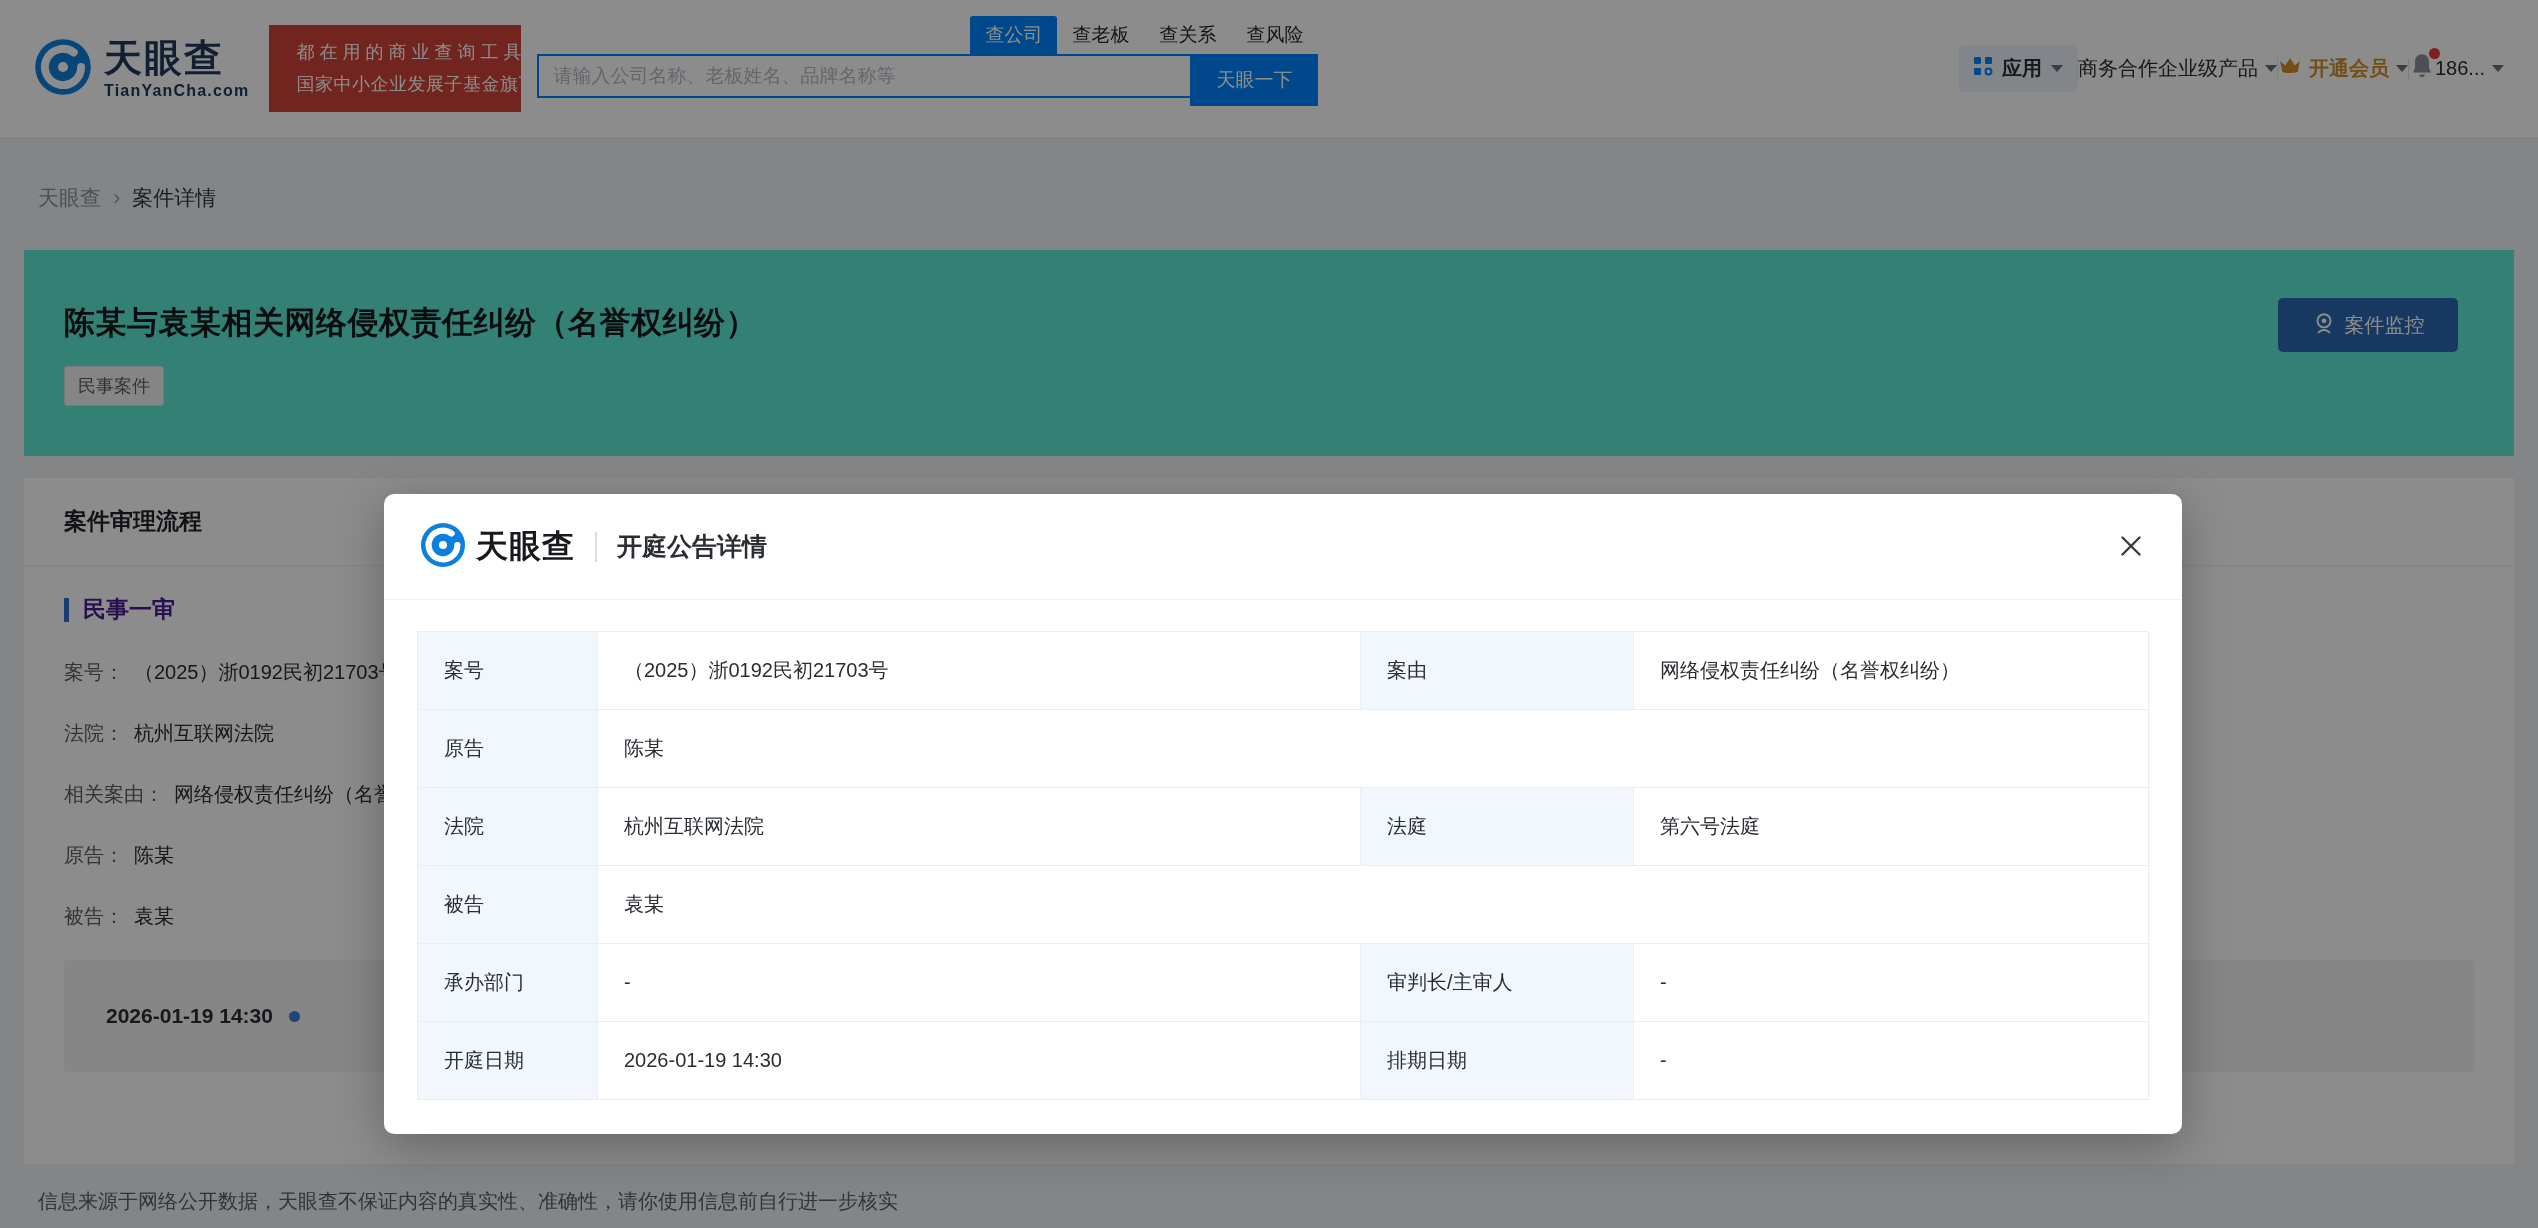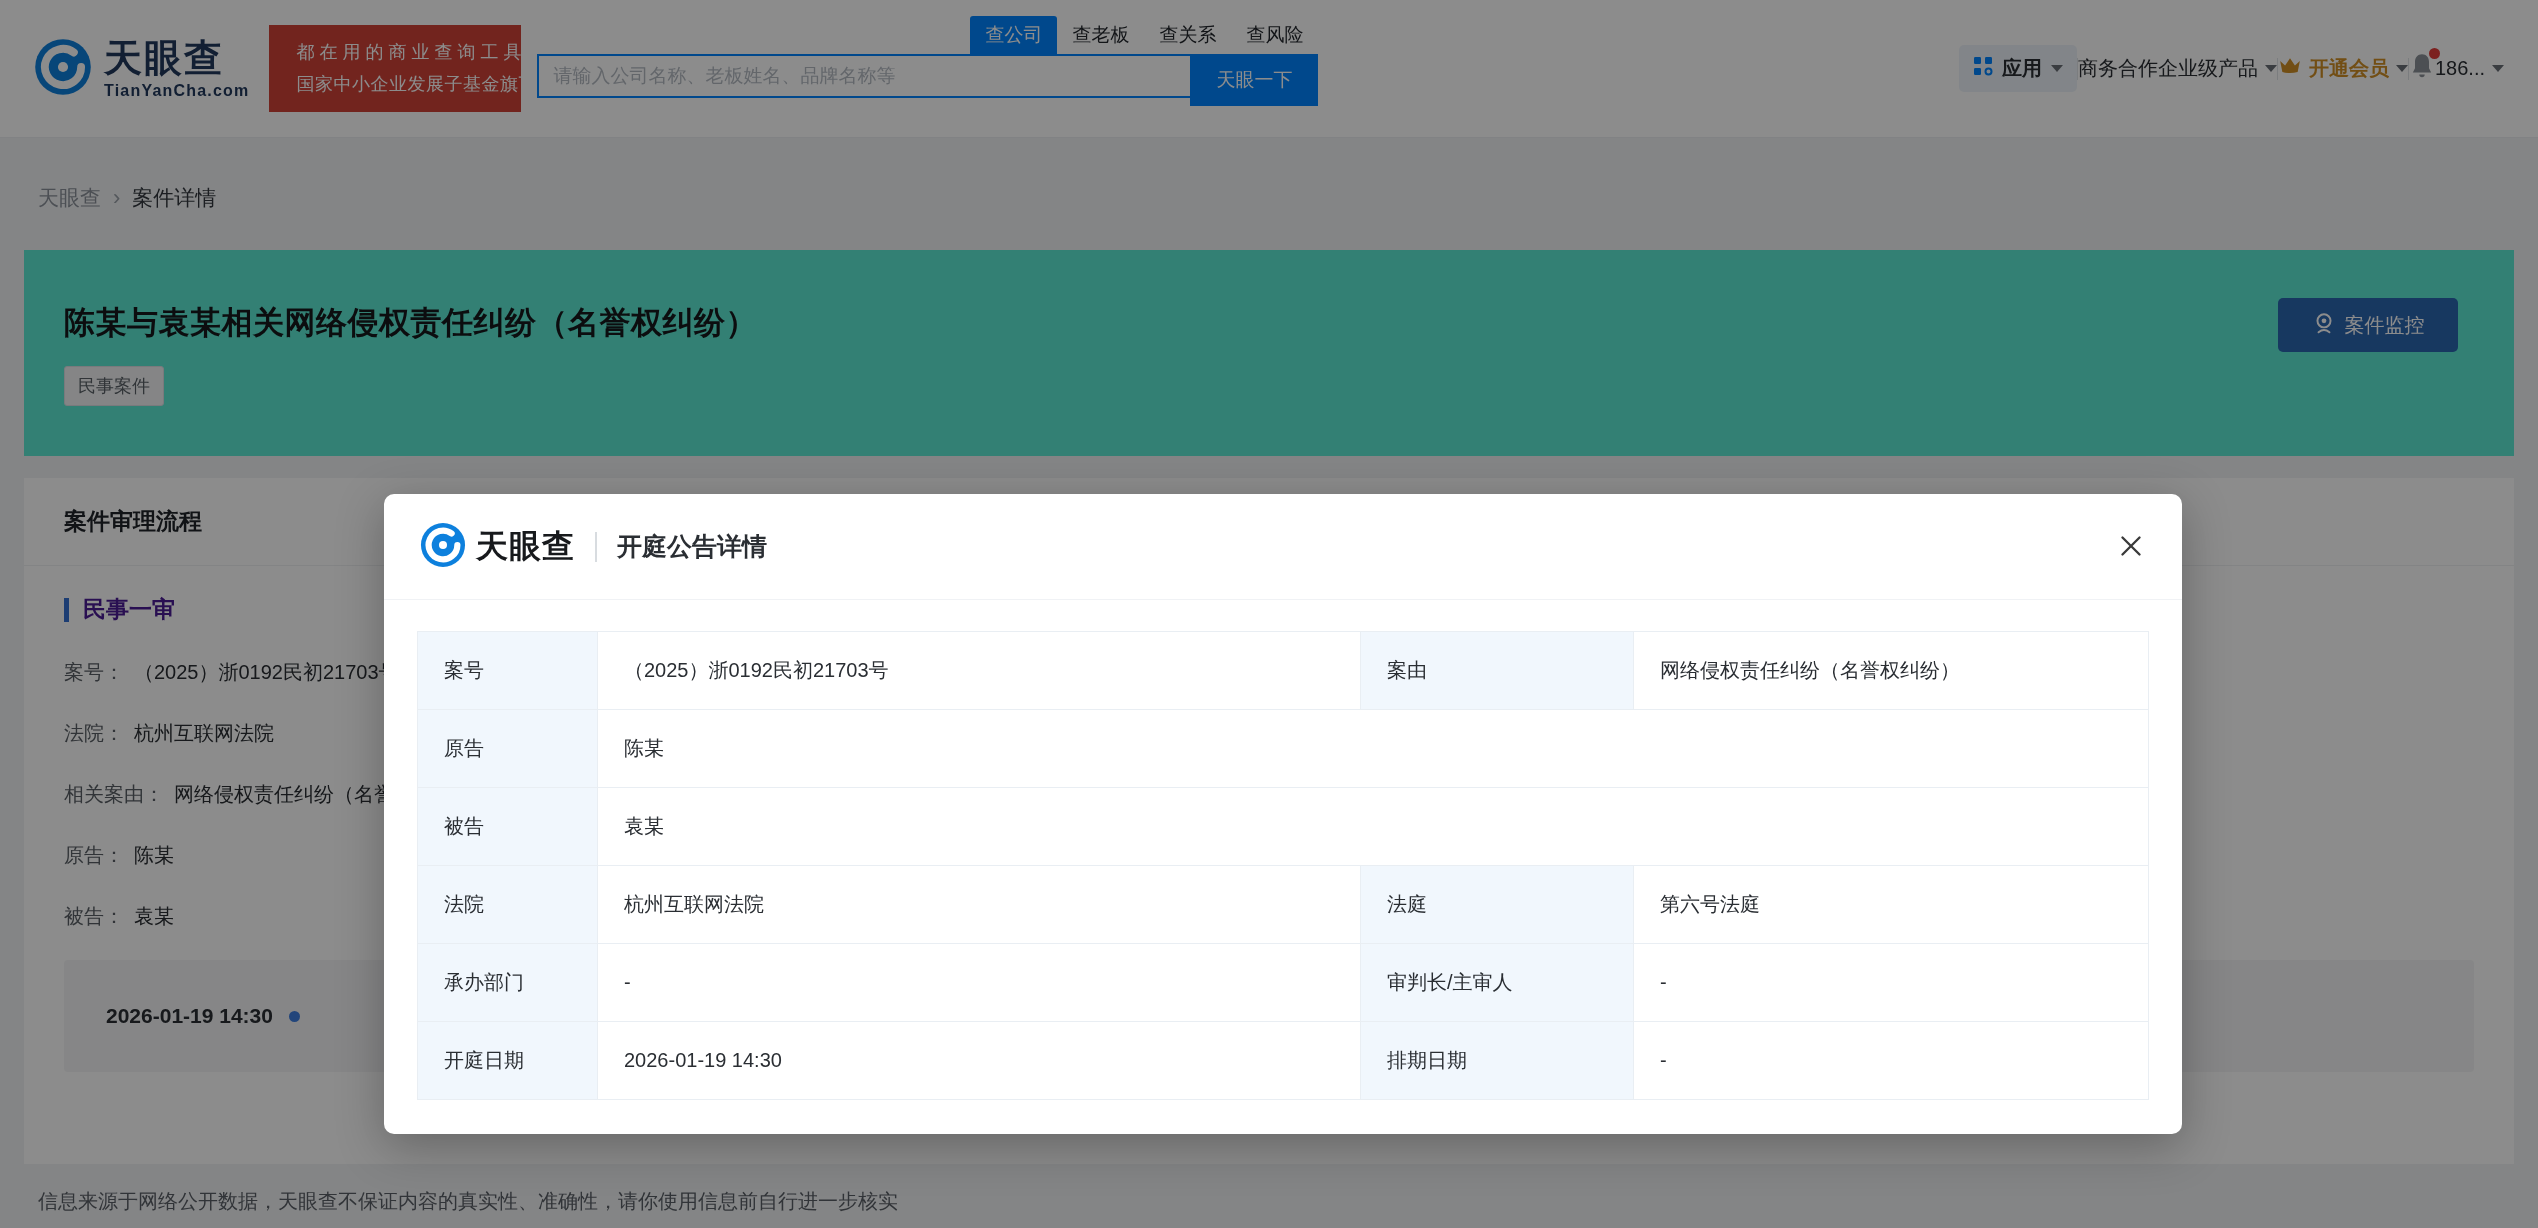--- a/index.html
+++ b/index.html
@@ -283,30 +283,30 @@
         <td class="lbl">案号</td>
         <td class="val">（2025）浙0192民初21703号</td>
         <td class="lbl">案由</td>
         <td class="val">网络侵权责任纠纷（名誉权纠纷）</td>
       </tr>
       <tr>
         <td class="lbl">原告</td>
         <td class="val" colspan="3">陈某</td>
       </tr>
       <tr>
-        <td class="lbl">被告</td>
-        <td class="val" colspan="3">袁某</td>
-      </tr>
-      <tr>
         <td class="lbl">法院</td>
         <td class="val">杭州互联网法院</td>
         <td class="lbl">法庭</td>
         <td class="val">第六号法庭</td>
       </tr>
       <tr>
+        <td class="lbl">被告</td>
+        <td class="val" colspan="3">袁某</td>
+      </tr>
+      <tr>
         <td class="lbl">承办部门</td>
         <td class="val">-</td>
         <td class="lbl">审判长/主审人</td>
         <td class="val">-</td>
       </tr>
       <tr>
         <td class="lbl">开庭日期</td>
         <td class="val">2026-01-19 14:30</td>
         <td class="lbl">排期日期</td>
         <td class="val">-</td>

